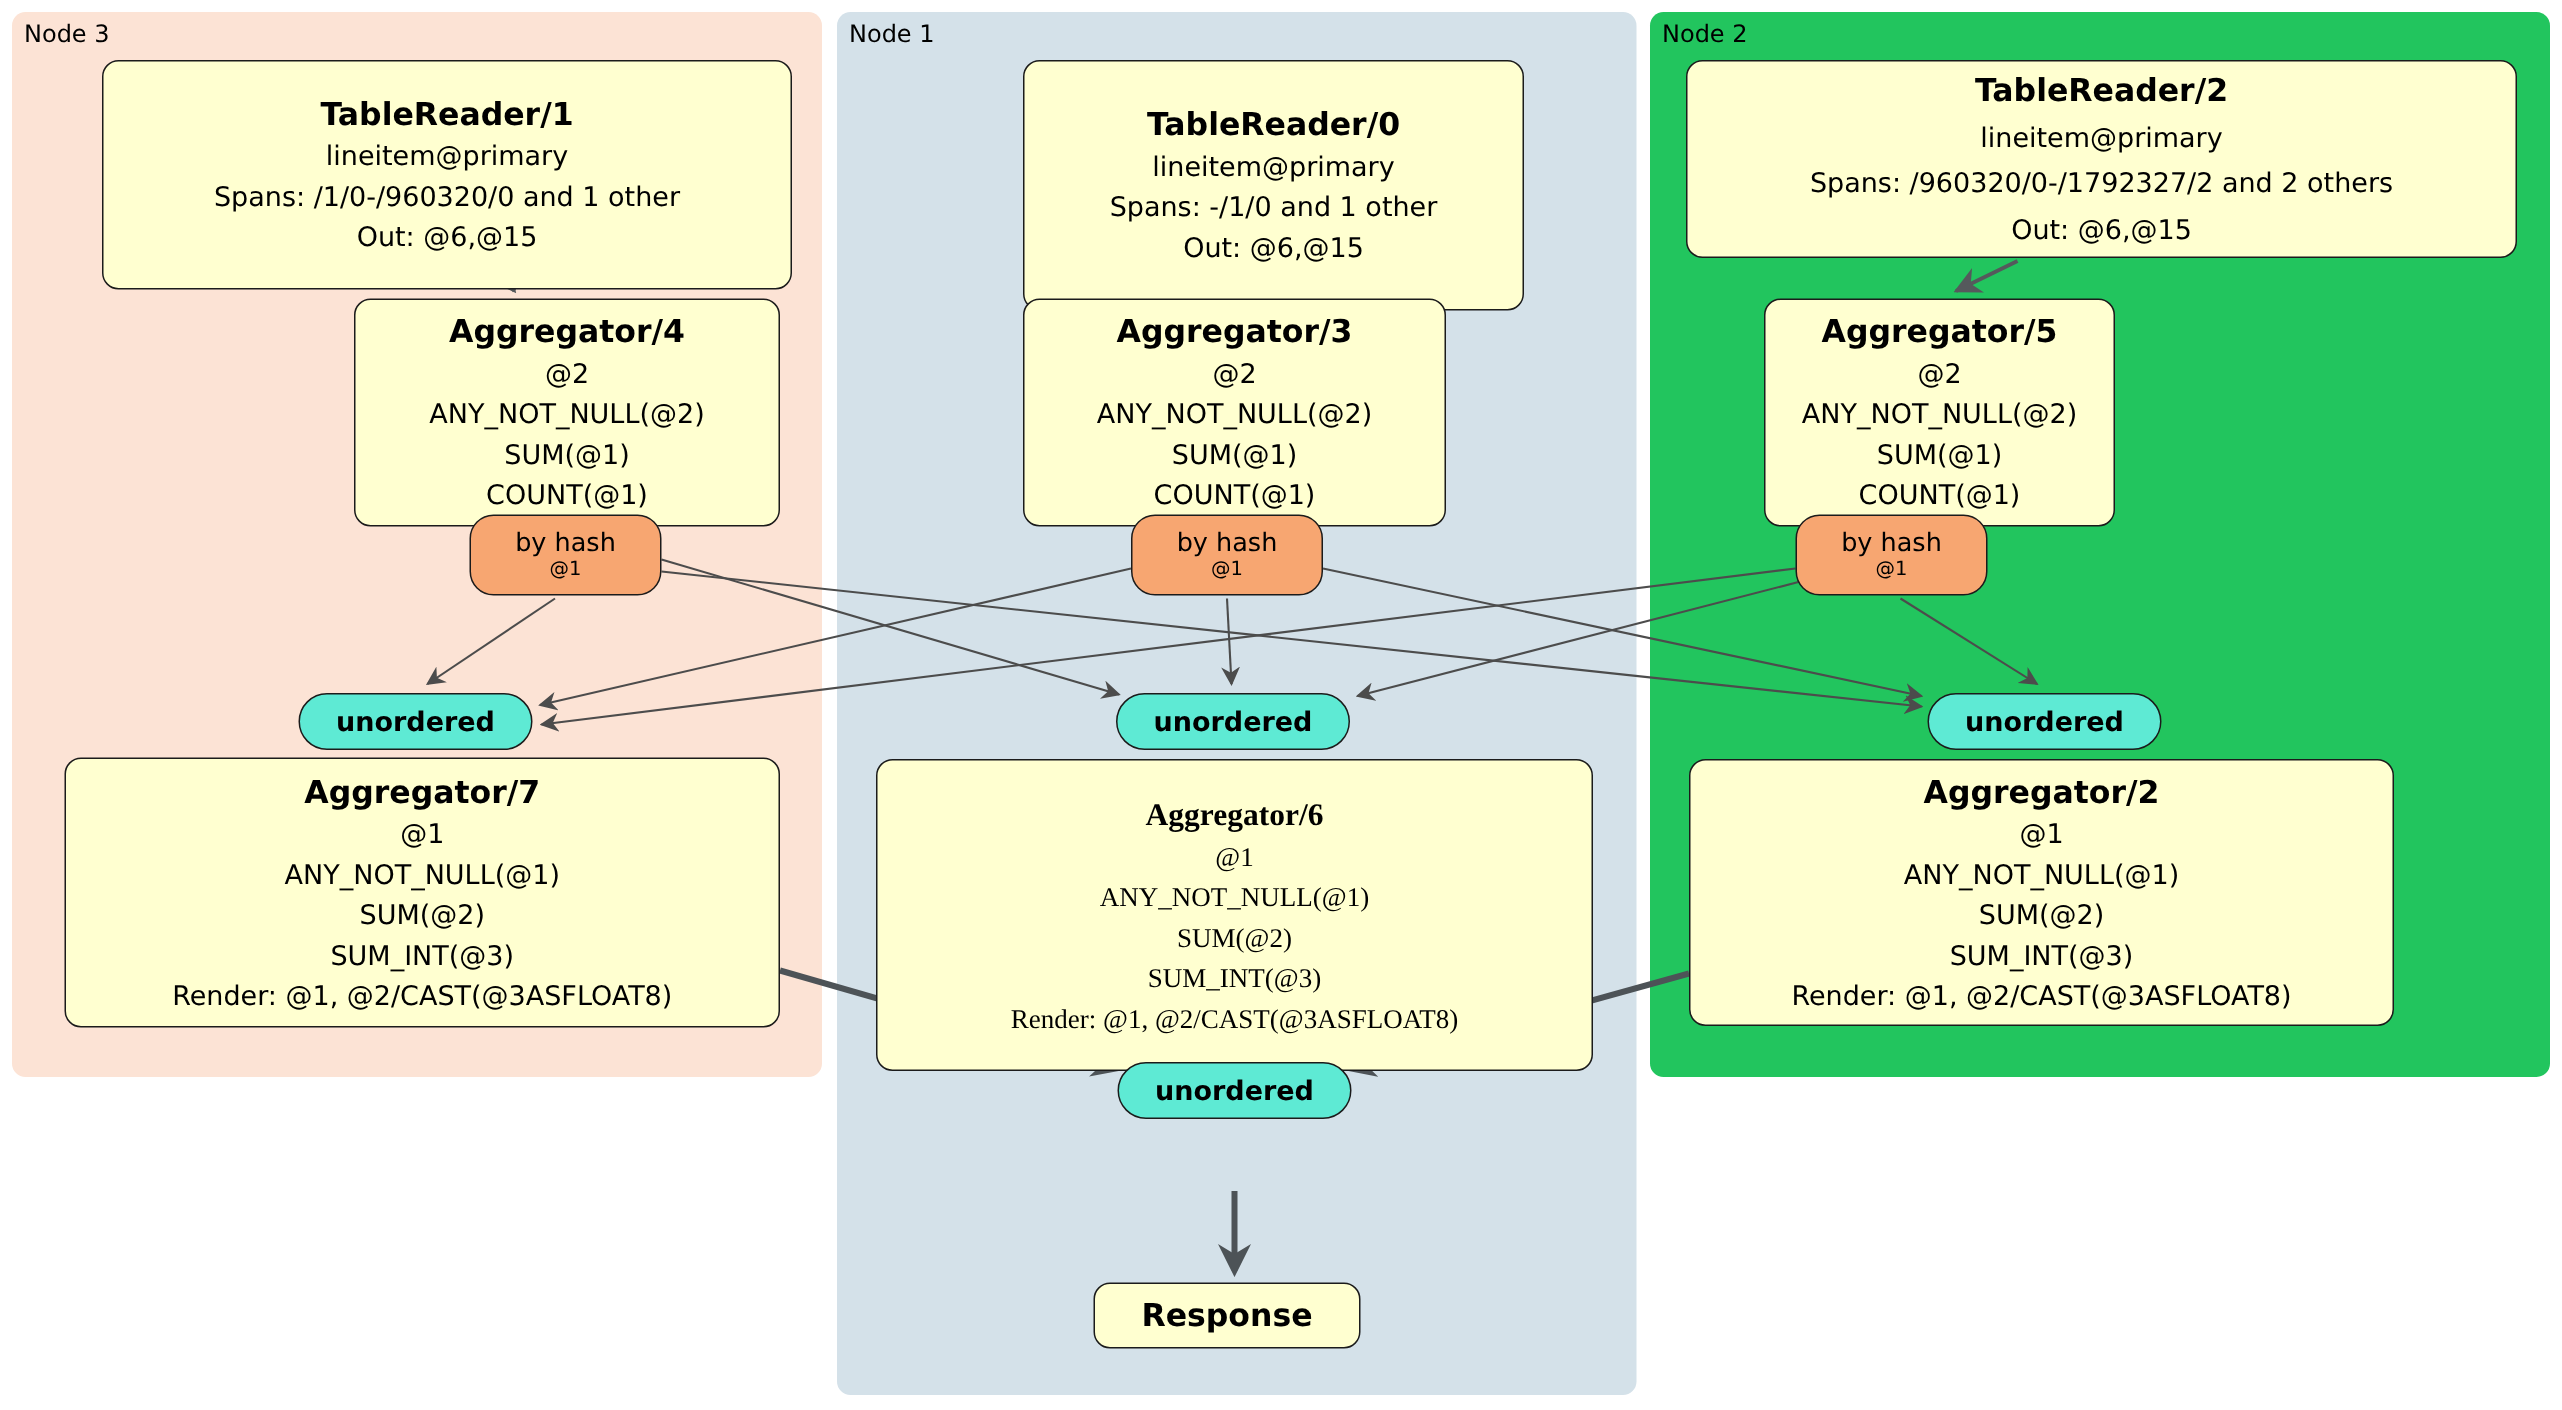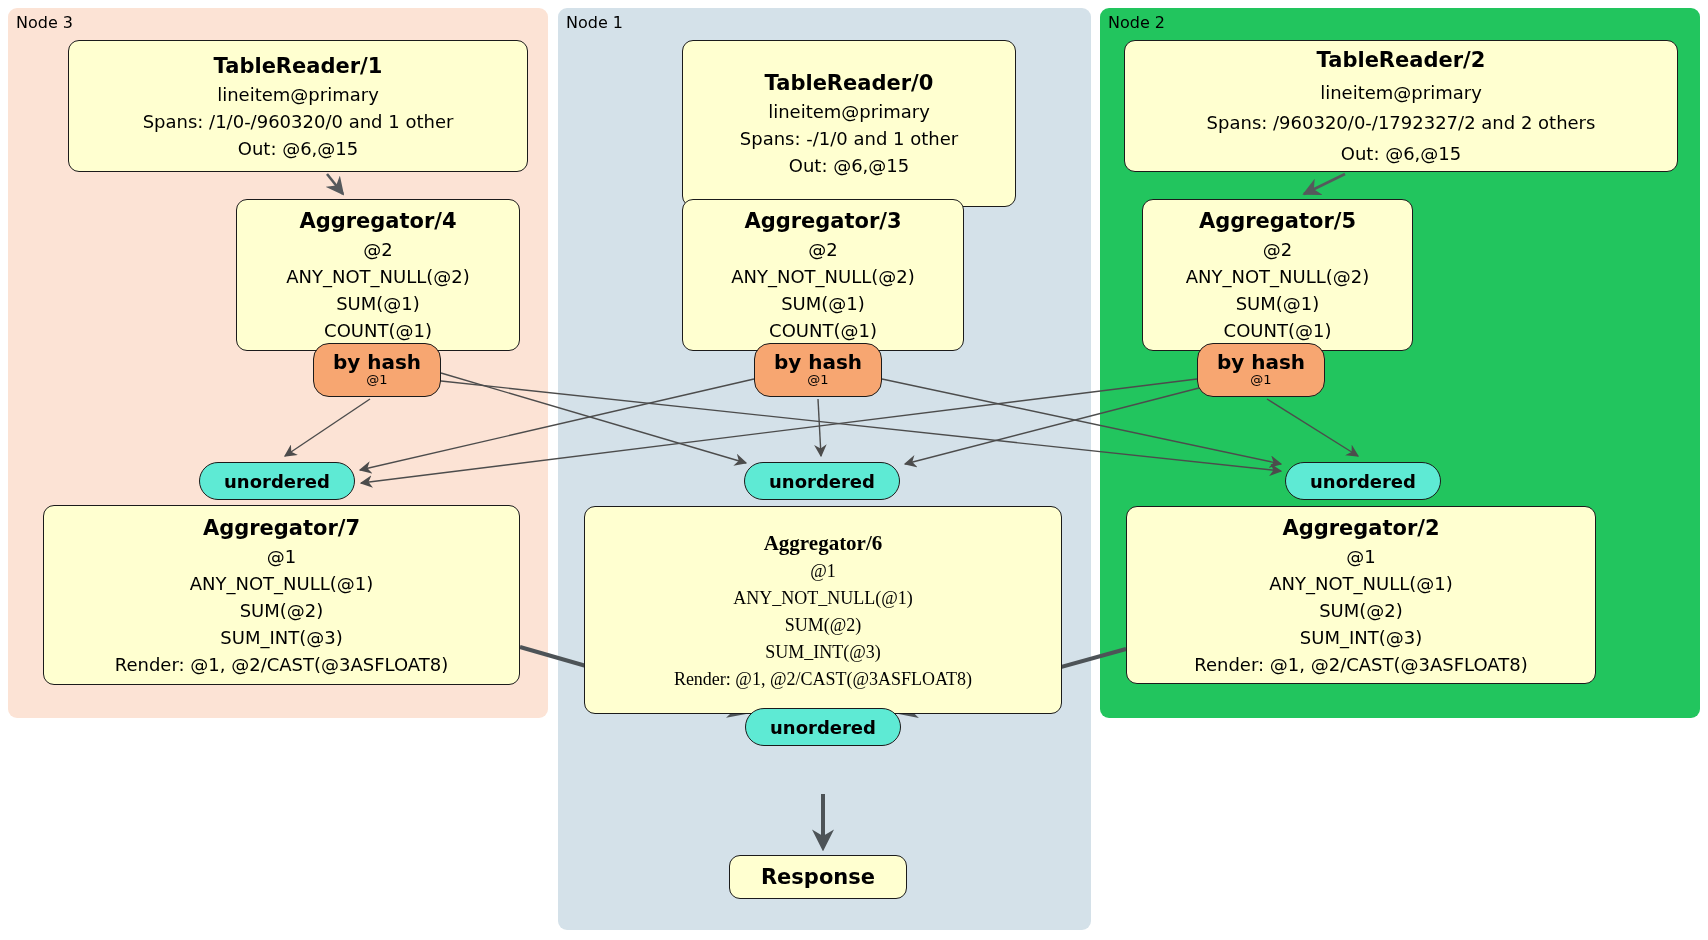--- a/index.html
+++ b/index.html
@@ -25,21 +25,21 @@
     text-align:center;padding:4px 8px;
   }
   .ptitle{font-size:21px;font-weight:bold;line-height:30px;white-space:nowrap;}
   .pline{font-size:18px;line-height:27px;white-space:nowrap;}
   .router{
     position:absolute;z-index:4;box-sizing:border-box;
     background:#f7a671;border:1.6px solid #1b1b1b;border-radius:16px;
     display:flex;flex-direction:column;align-items:center;justify-content:center;
     text-align:center;
   }
-  .router .rlabel{font-size:20px;font-weight:bold;line-height:20px;}
+  .router .rlabel{font-size:17px;font-weight:normal;line-height:20px;}
   .router .rkey{font-size:13px;line-height:16px;}
   .stream{
     position:absolute;z-index:4;box-sizing:border-box;
     background:#5eead4;border:1.6px solid #1b1b1b;border-radius:19px;
     display:flex;align-items:center;justify-content:center;
     font-size:18px;font-weight:bold;
   }
 </style>
 </head>
 <body>
@@ -88,21 +88,21 @@
     </g>
 
     <g>
       <line class="t" x1="520" y1="647" x2="746" y2="712" marker-end="url(#arr-lg)"></line>
       <line class="t" x1="823" y1="686" x2="823" y2="701" marker-end="url(#arr-lg)"></line>
       <line class="t" x1="1126" y1="649" x2="899" y2="712" marker-end="url(#arr-lg)"></line>
       <line class="t" x1="823" y1="794" x2="823" y2="847" marker-end="url(#arr-lg)"></line>
     </g>
   </svg>
 
-  <div class="pnode" style="left:68px;top:40px;width:460px;height:132px;">
+  <div class="pnode" style="left:68px;top:40px;width:460px;height:153px;">
     <div class="ptitle">TableReader/1</div>
     <div class="pline">lineitem@primary</div>
     <div class="pline">Spans: /1/0-/960320/0 and 1 other</div>
     <div class="pline">Out: @6,@15</div>
   </div>
 
   <div class="pnode" style="left:656px;top:40px;width:334px;height:167px;margin-left:26px;">
     <div class="ptitle">TableReader/0</div>
     <div class="pline">lineitem@primary</div>
     <div class="pline">Spans: -/1/0 and 1 other</div>
@@ -125,21 +125,21 @@
   </div>
 
   <div class="pnode" style="left:682px;top:199px;width:282px;height:152px;">
     <div class="ptitle">Aggregator/3</div>
     <div class="pline">@2</div>
     <div class="pline">ANY_NOT_NULL(@2)</div>
     <div class="pline">SUM(@1)</div>
     <div class="pline">COUNT(@1)</div>
   </div>
 
-  <div class="pnode" style="left:1142px;top:199px;width:271px;height:152px;">
+  <div class="pnode" style="left:1176px;top:199px;width:234px;height:152px;">
     <div class="ptitle">Aggregator/5</div>
     <div class="pline">@2</div>
     <div class="pline">ANY_NOT_NULL(@2)</div>
     <div class="pline">SUM(@1)</div>
     <div class="pline">COUNT(@1)</div>
   </div>
 
   <div class="router" style="left:313px;top:343px;width:128px;height:54px;">
     <div class="rlabel">by hash</div>
     <div class="rkey">@1</div>

